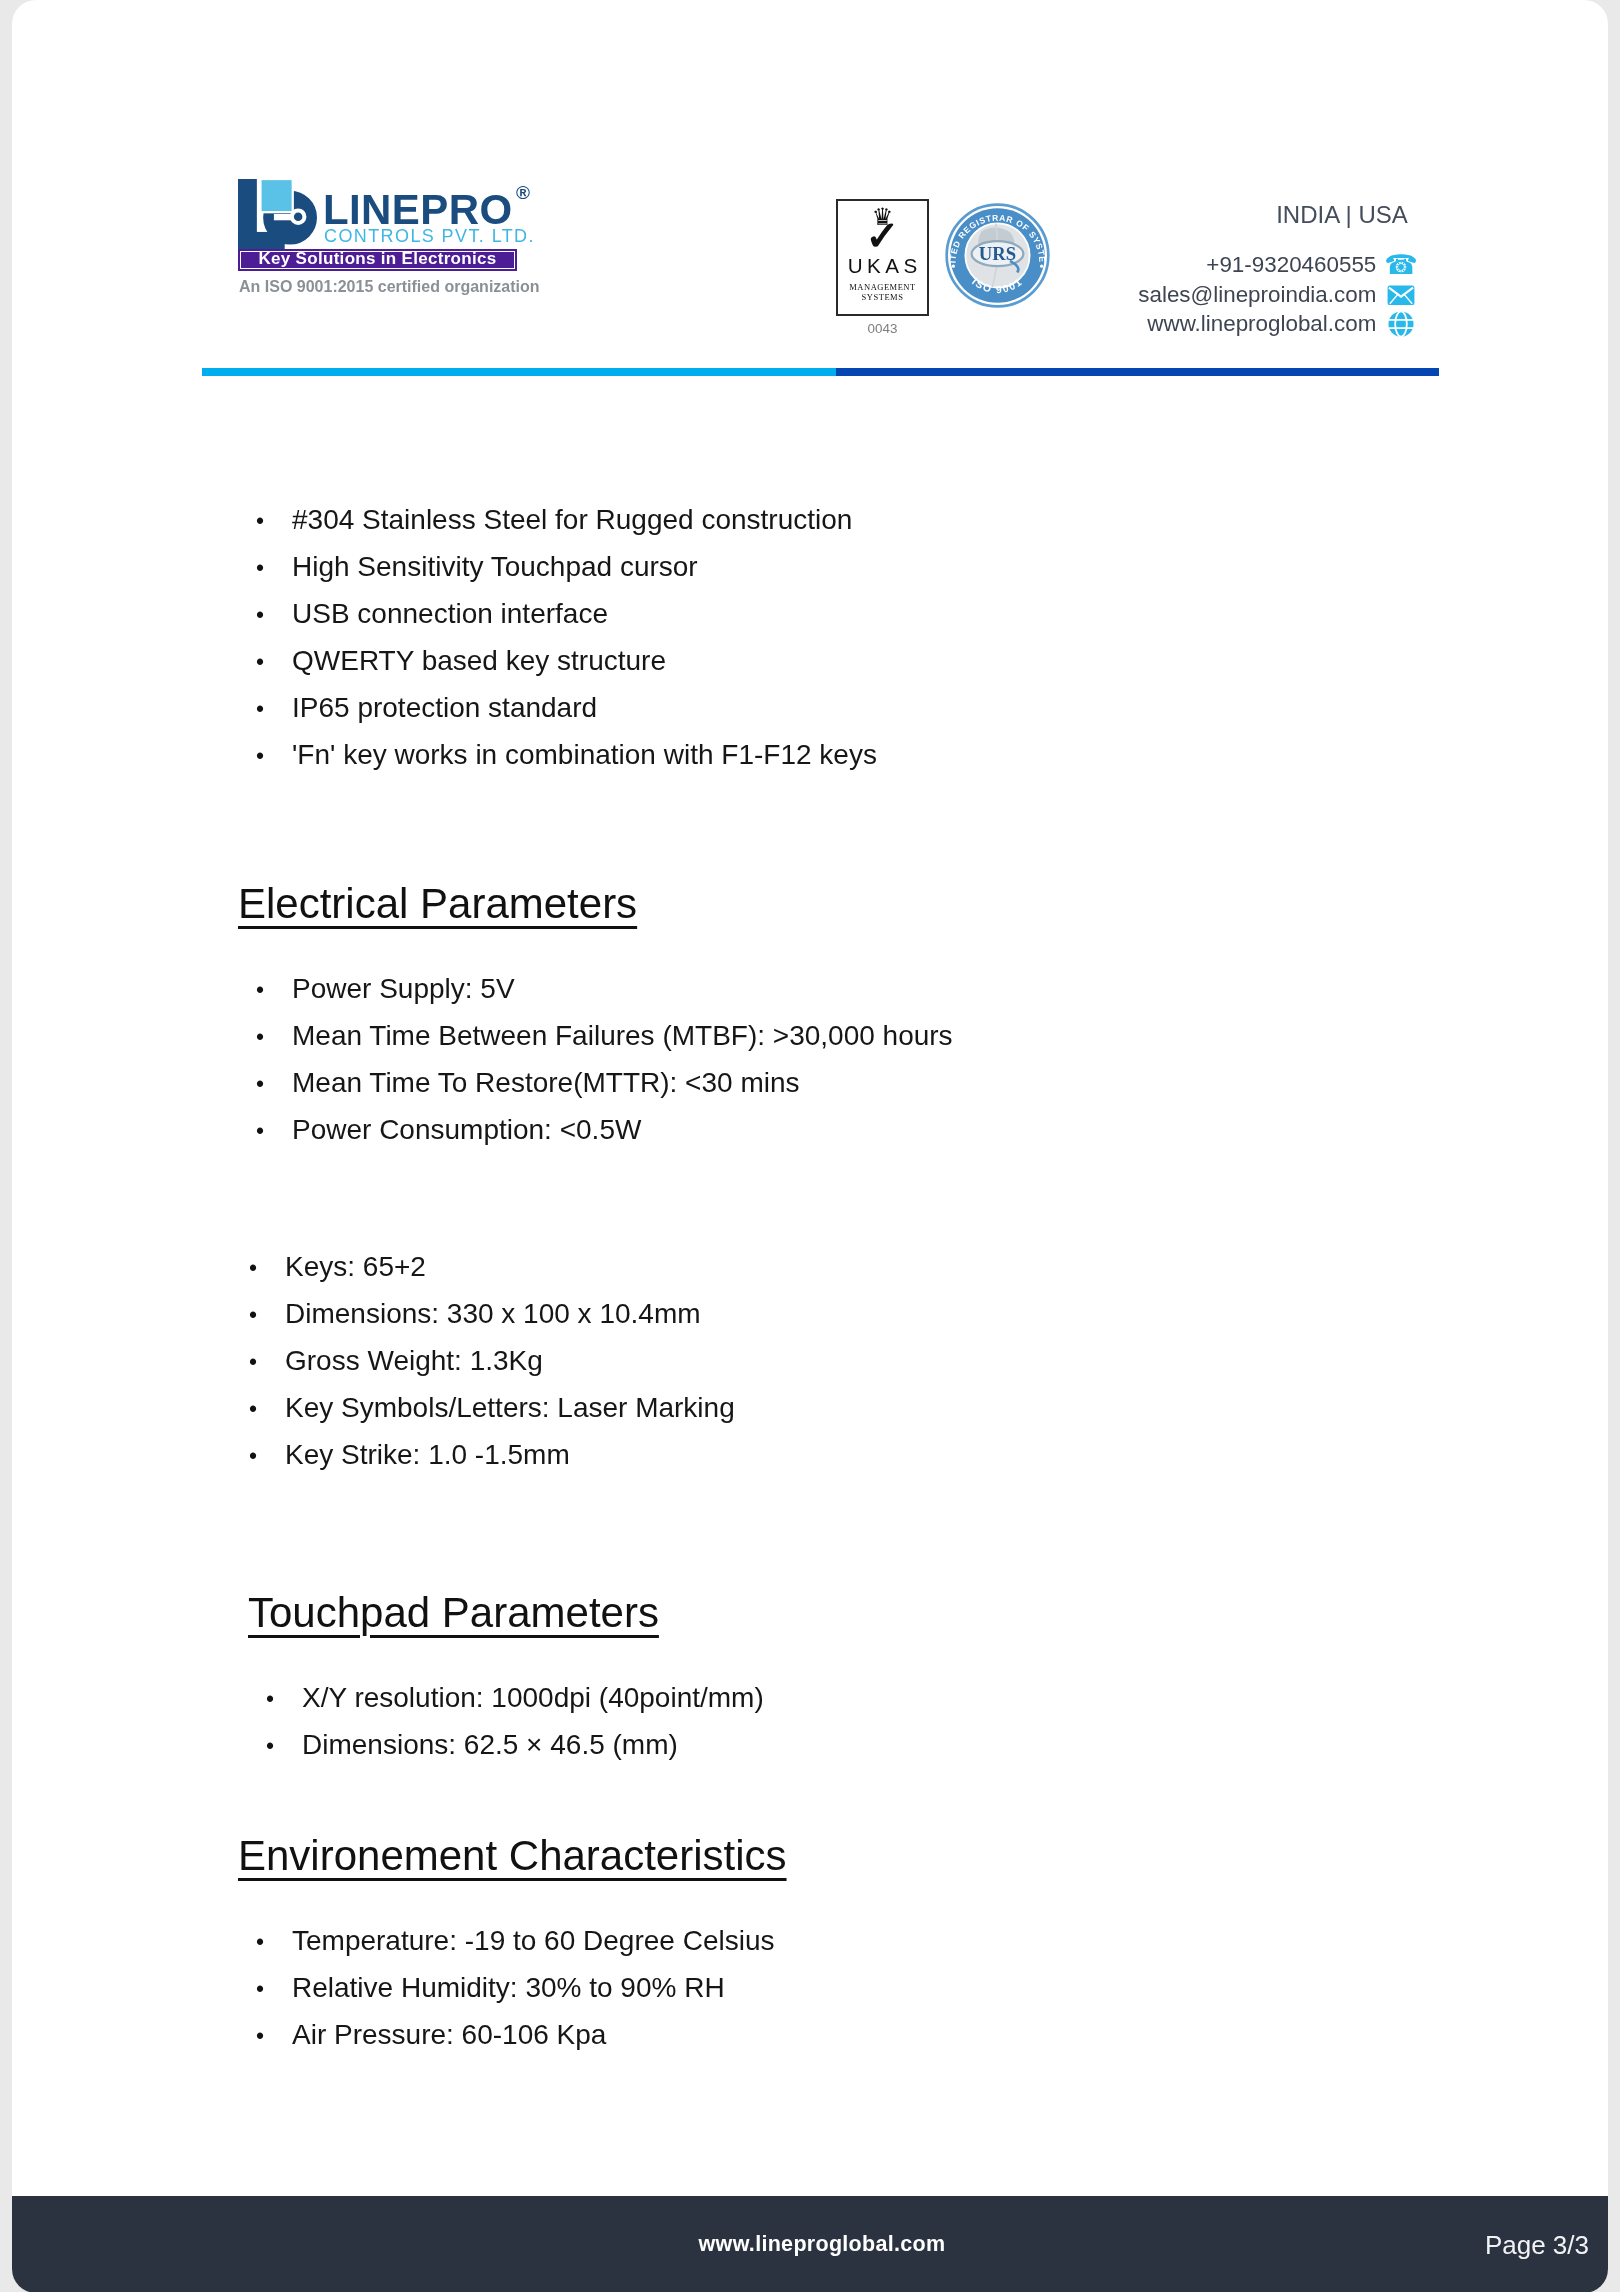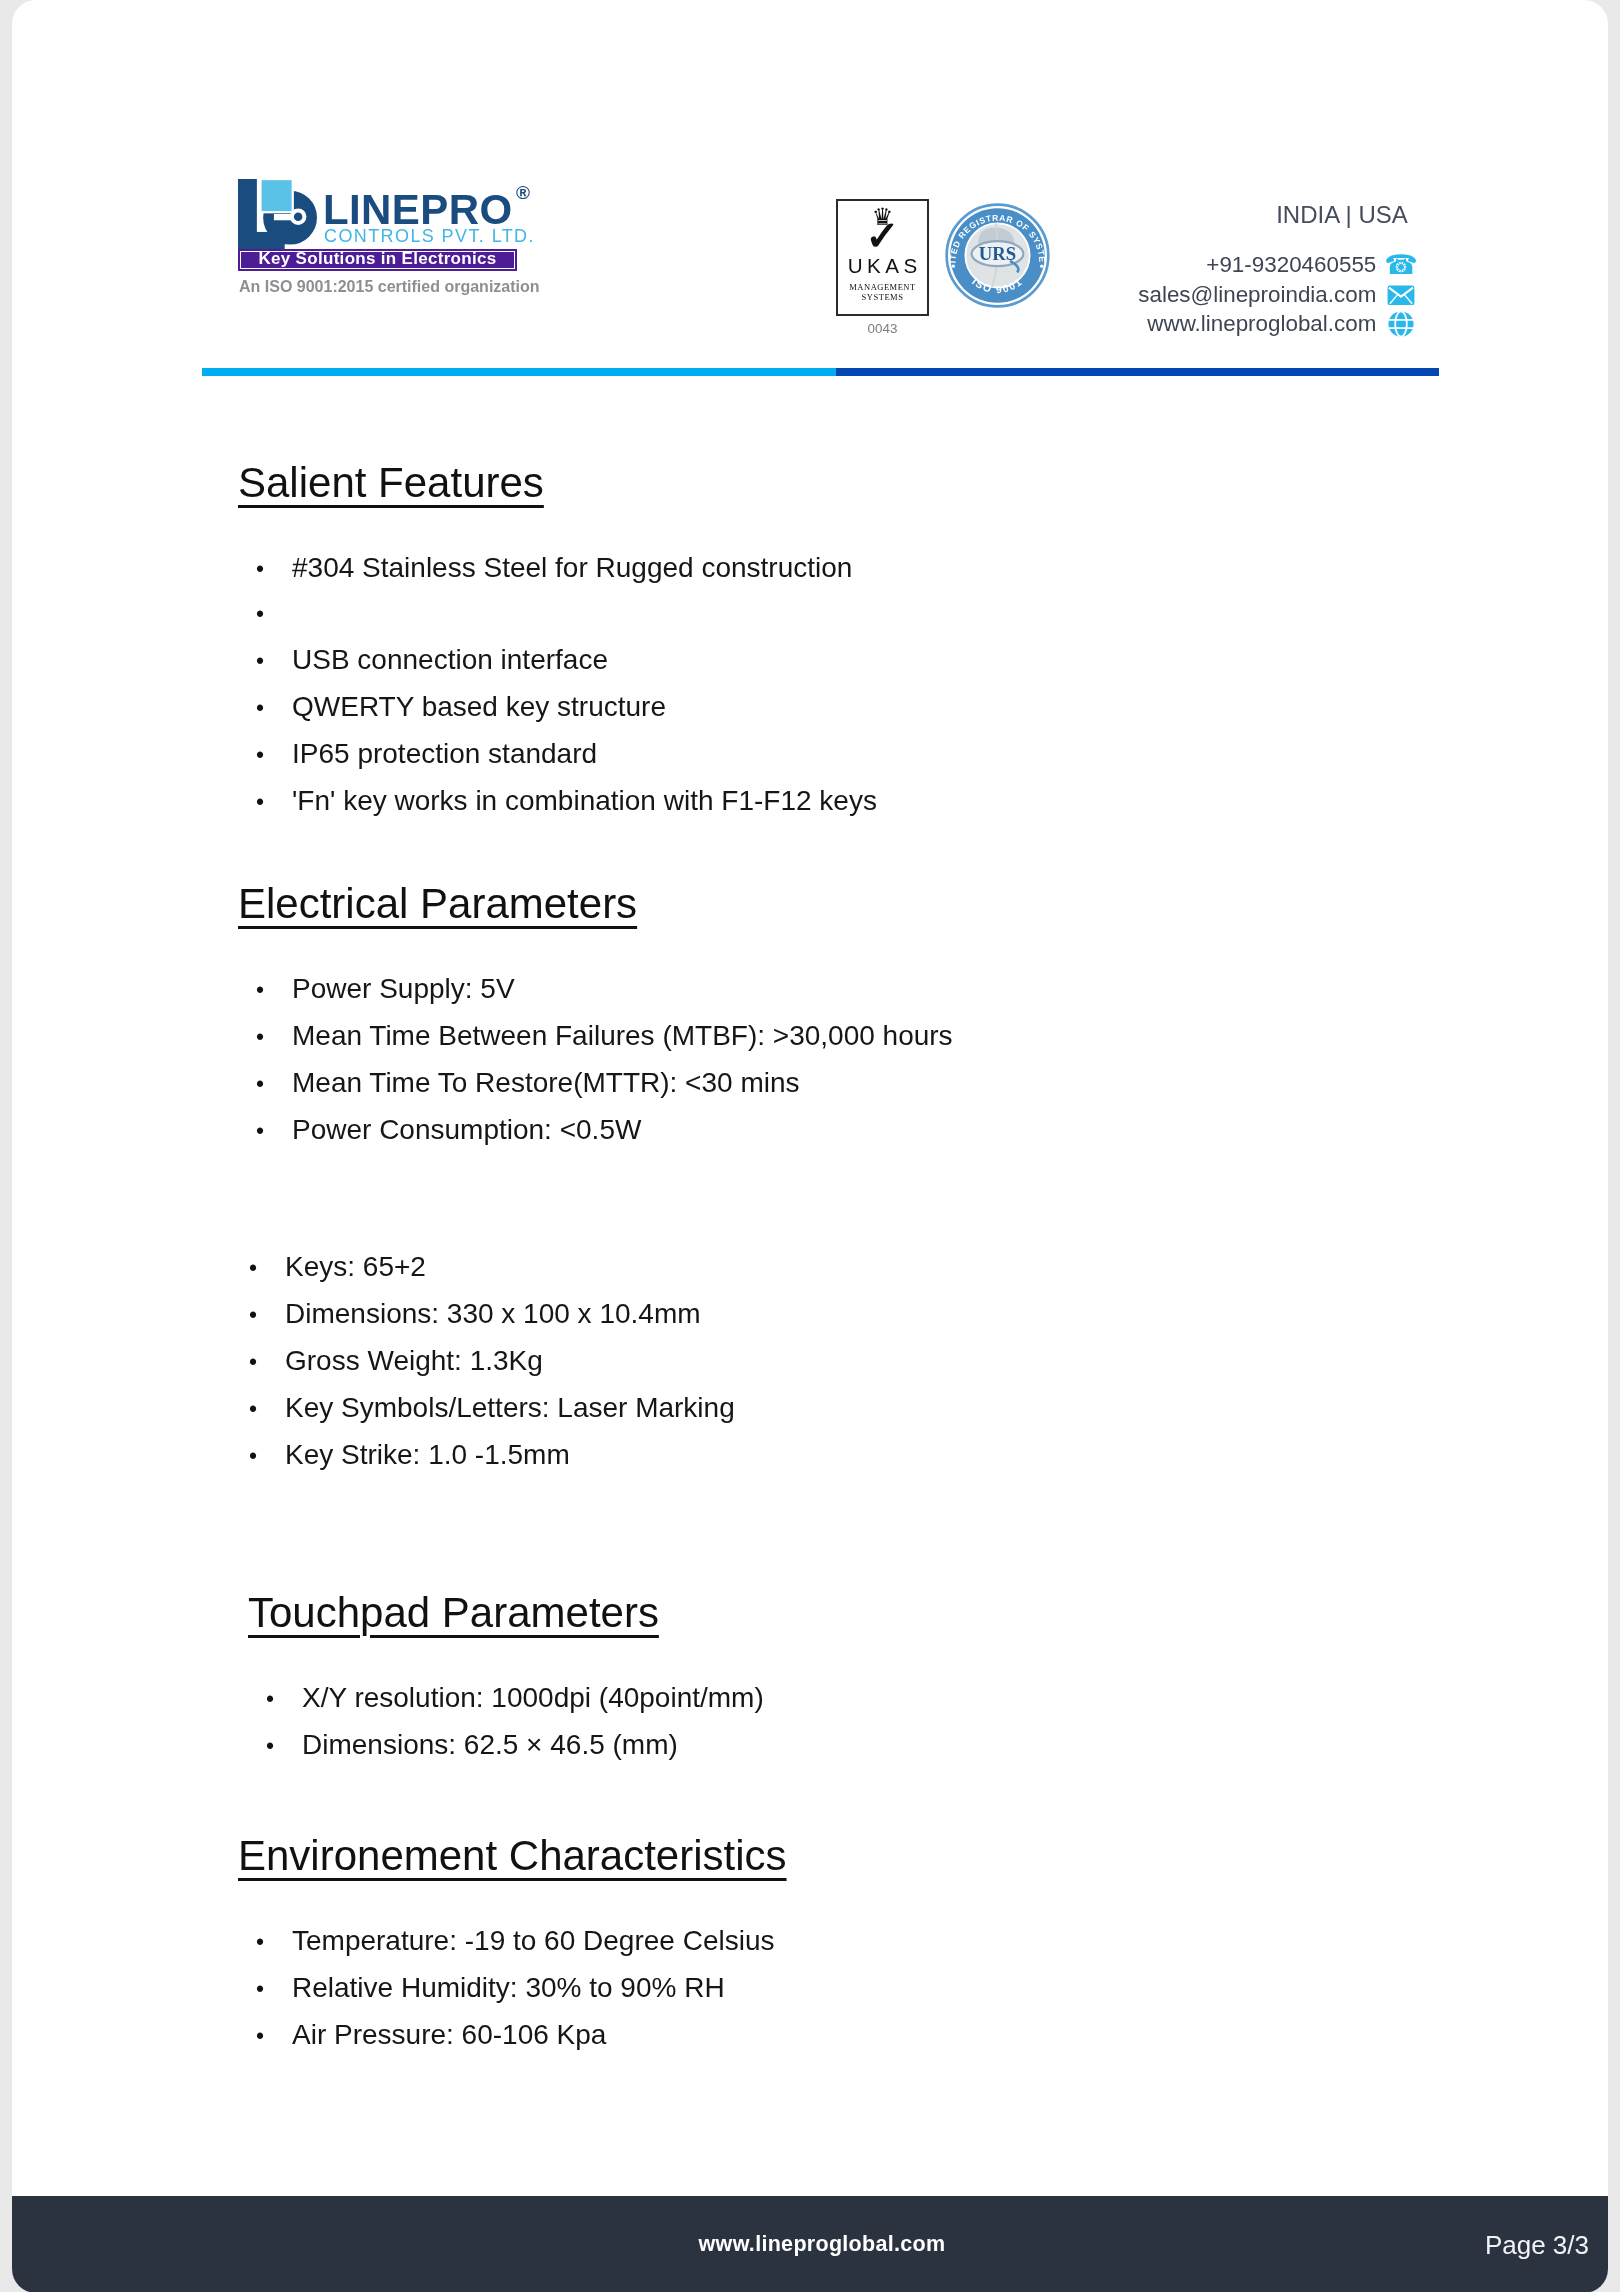--- a/index.html
+++ b/index.html
@@ -172,28 +172,28 @@
       </div>
     </div>
   </header>
 
   <div class="divider">
     <span class="seg-cyan"></span><span class="seg-blue"></span>
   </div>
 
   <main>
       <section class="sec sec-0" style="top: 459px;">
-        <h2 class="sec-title">Salient Features</h2>
         <ul class="sec-list">
           <li>
             <span class="dot">•</span>
             <span class="li-text">#304 Stainless Steel for Rugged construction</span>
           </li>
           <li>
             <span class="dot">•</span>
+            <span class="li-text">High Sensitivity Touchpad cursor</span>
           </li>
           <li>
             <span class="dot">•</span>
             <span class="li-text">USB connection interface</span>
           </li>
           <li>
             <span class="dot">•</span>
             <span class="li-text">QWERTY based key structure</span>
           </li>
           <li>

